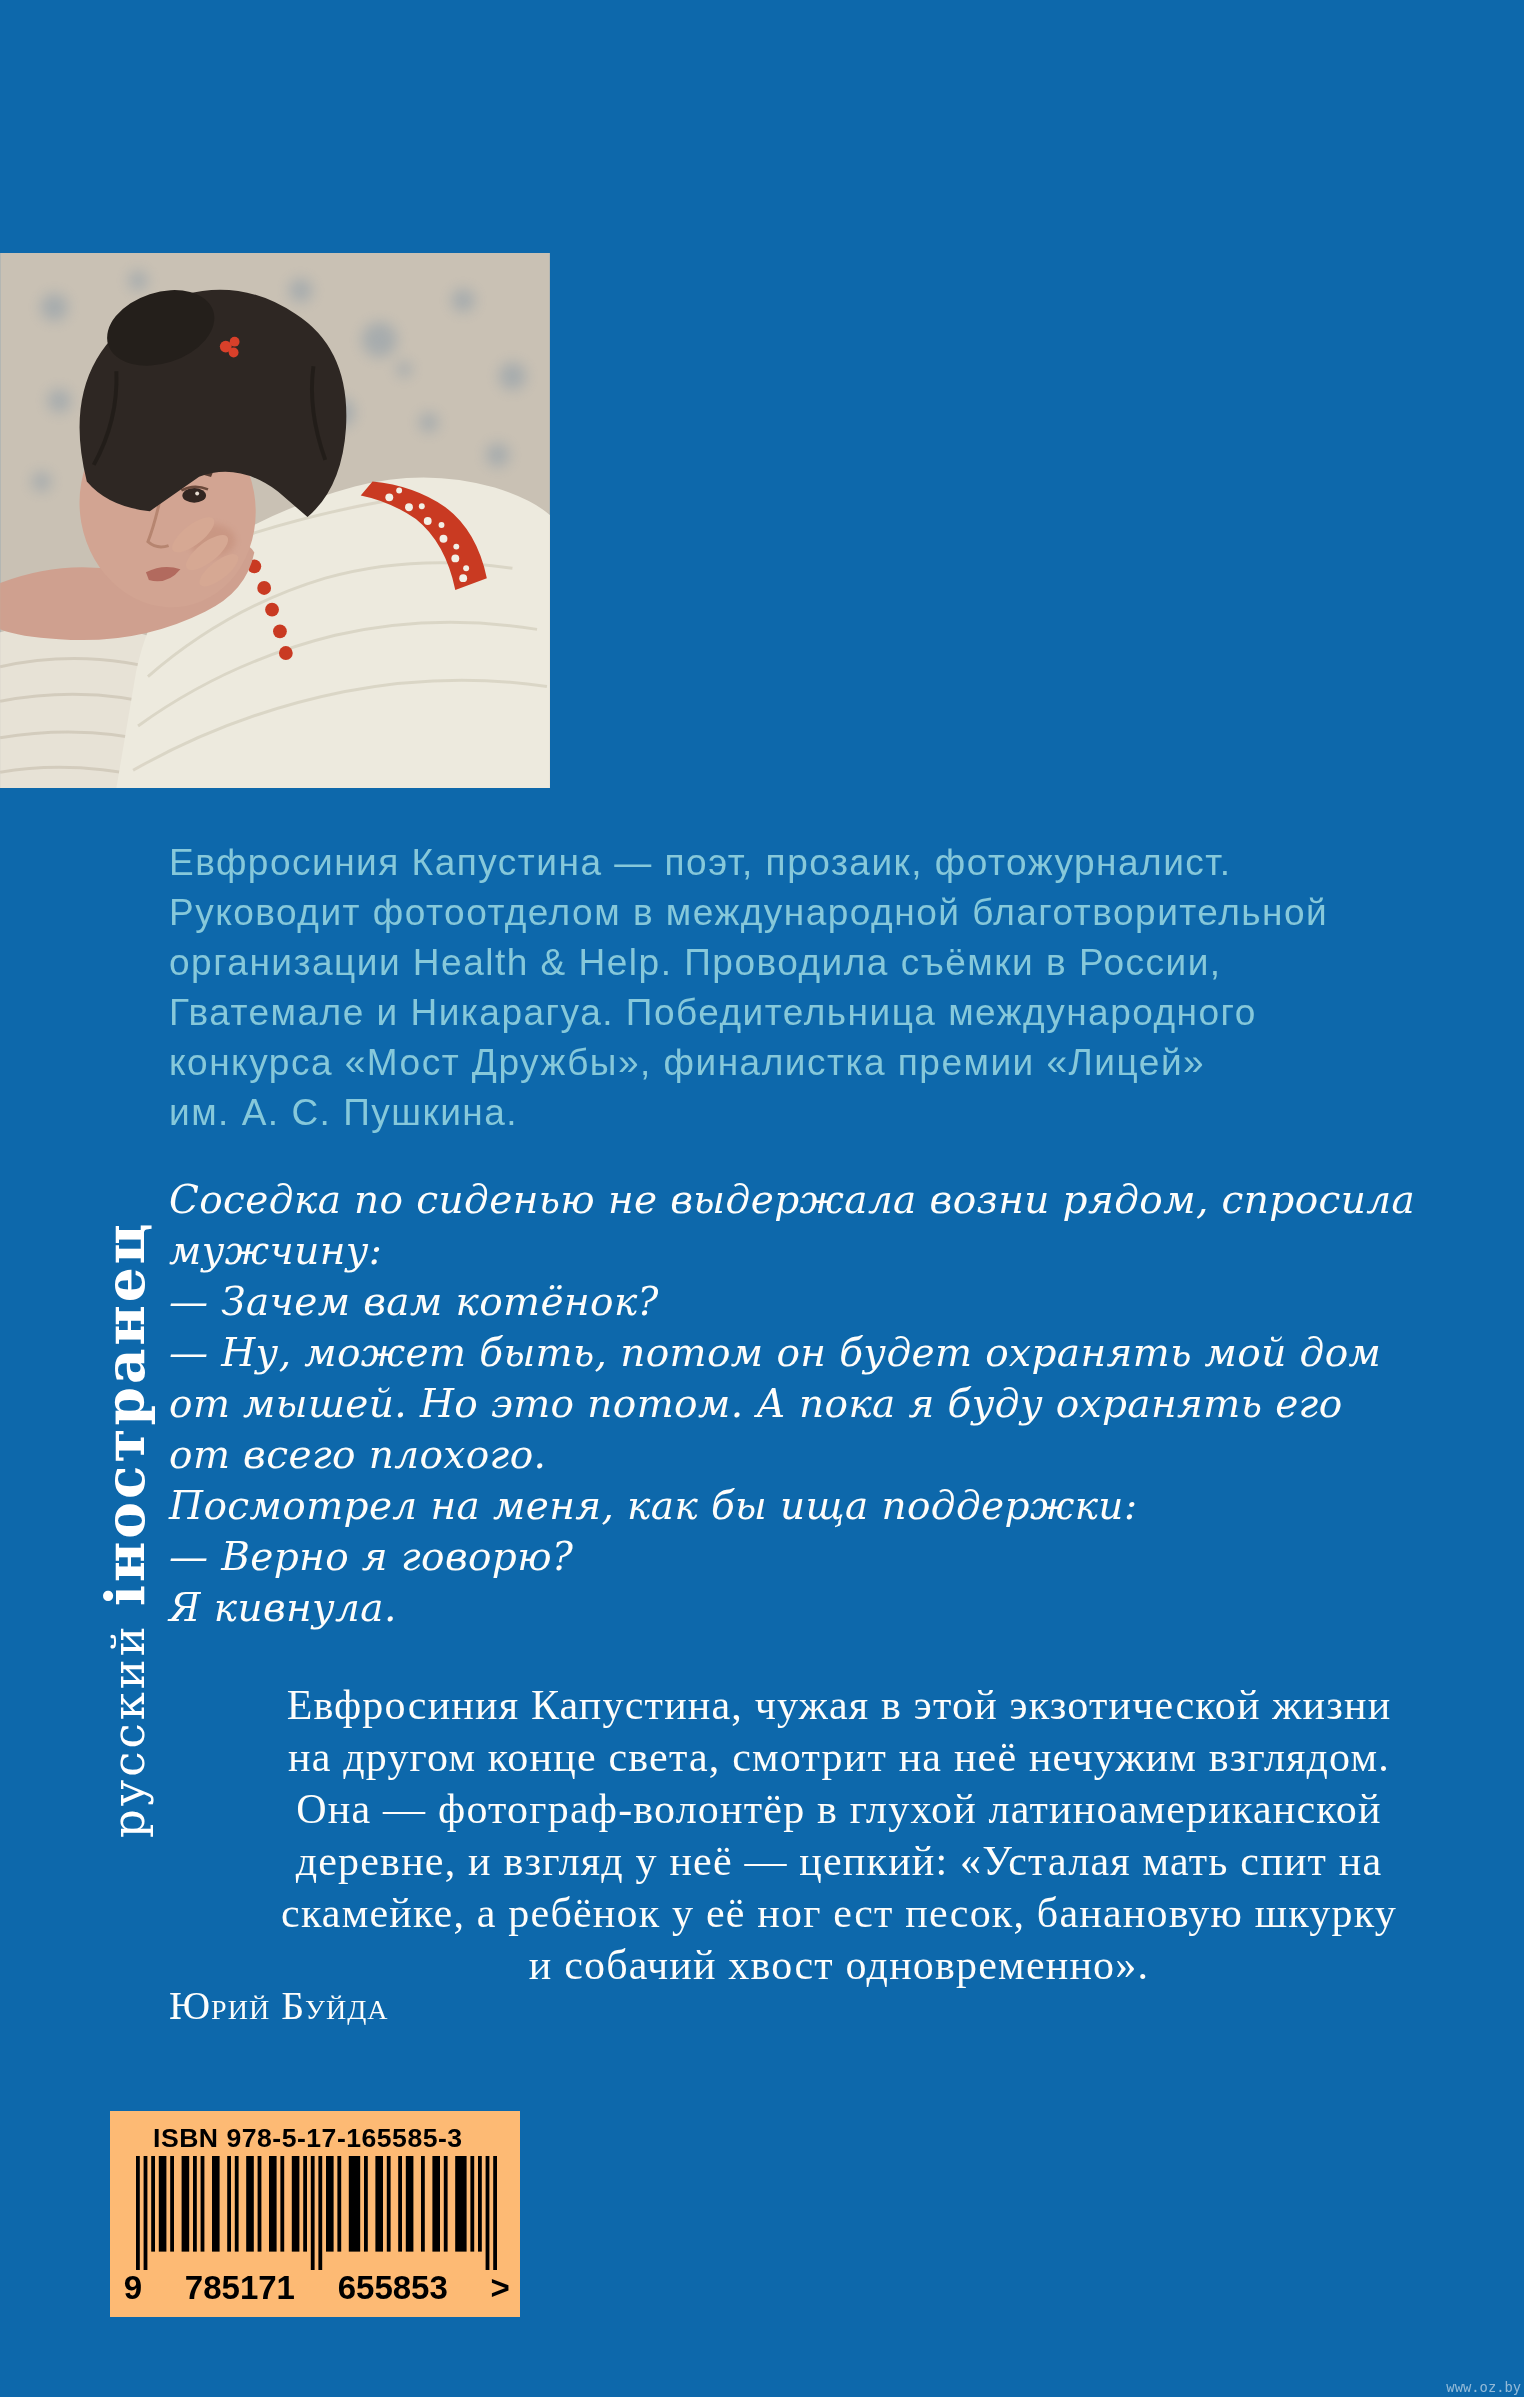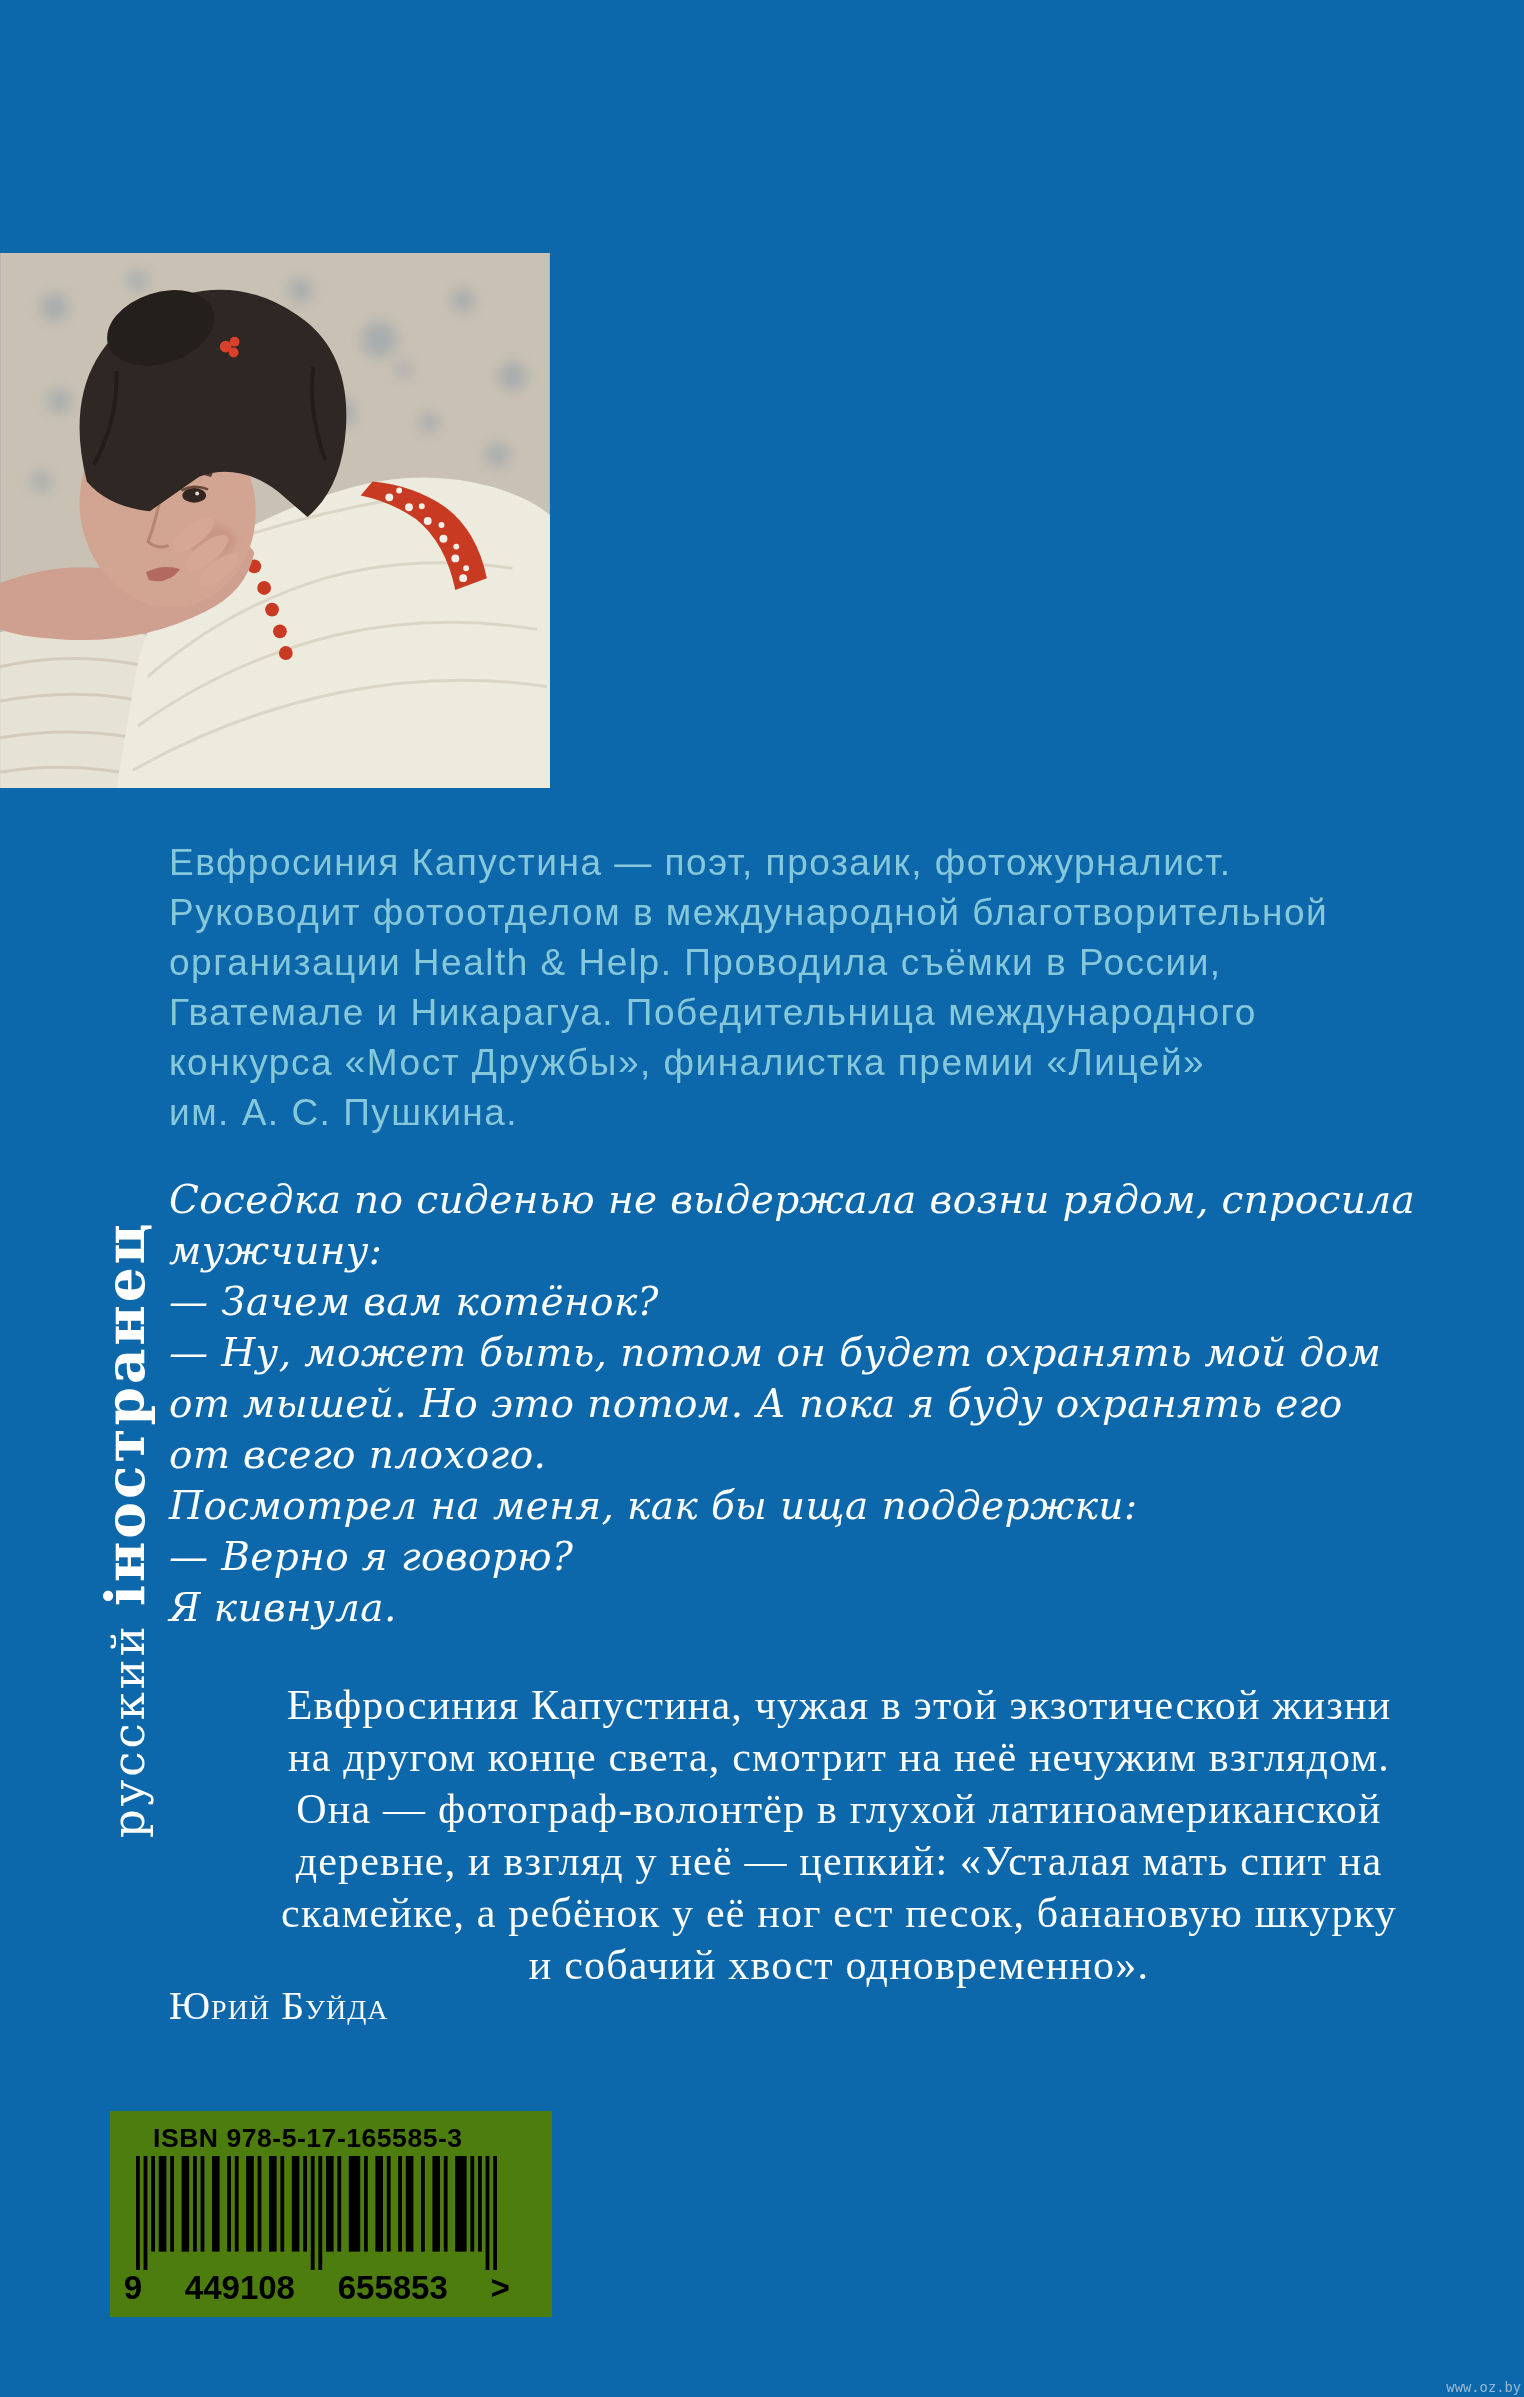--- a/index.html
+++ b/index.html
@@ -44,21 +44,21 @@
   #series{
     left:87px; top:1838px; width:650px; height:75px;
     transform:rotate(-90deg); transform-origin:left top;
     color:#ffffff; font-family:"DejaVu Serif", serif;
     white-space:nowrap; line-height:75px;
   }
   #series .w1{font-size:45px; letter-spacing:3px;}
   #series .w2{font-size:55px; font-weight:bold; letter-spacing:3px;}
   
   #isbn-box{
-    left:110px; top:2111px; width:410px; height:206px; background:#4d7c0f;padding-left:32px;
+    left:110px; top:2111px; width:410px; height:206px; background:#fdba74;
   }
   #isbn-label{
     left:43px; top:11.8px; color:#000;
     font-size:26.6px; font-weight:bold; letter-spacing:0.5px;
   }
   #barcode-svg{left:25.6px; top:45px;}
   #isbn-digits{
     left:13.8px; top:158px; width:386px; color:#000;
     font-size:33px; font-weight:bold;
     display:flex; justify-content:space-between; align-items:flex-start;
@@ -263,21 +263,21 @@
         <rect x="81" y="0" width="1" height="26"></rect>
           <rect x="84" y="0" width="3" height="26"></rect>
         <rect x="88" y="0" width="1" height="26"></rect>
           <rect x="90" y="0" width="1" height="26"></rect>
         <rect x="92" y="0" width="1" height="31"></rect>
           <rect x="94" y="0" width="1" height="31"></rect>
       </g>
     </svg>
     <div id="isbn-digits" class="abs">
       <span>9</span>
-      <span>449108</span>
+      <span>785171</span>
       <span>655853</span>
       <span>&gt;</span>
     </div>
   </div>
 
 
   <div id="watermark" class="abs">www.oz.by</div>
 
 </div>
 

